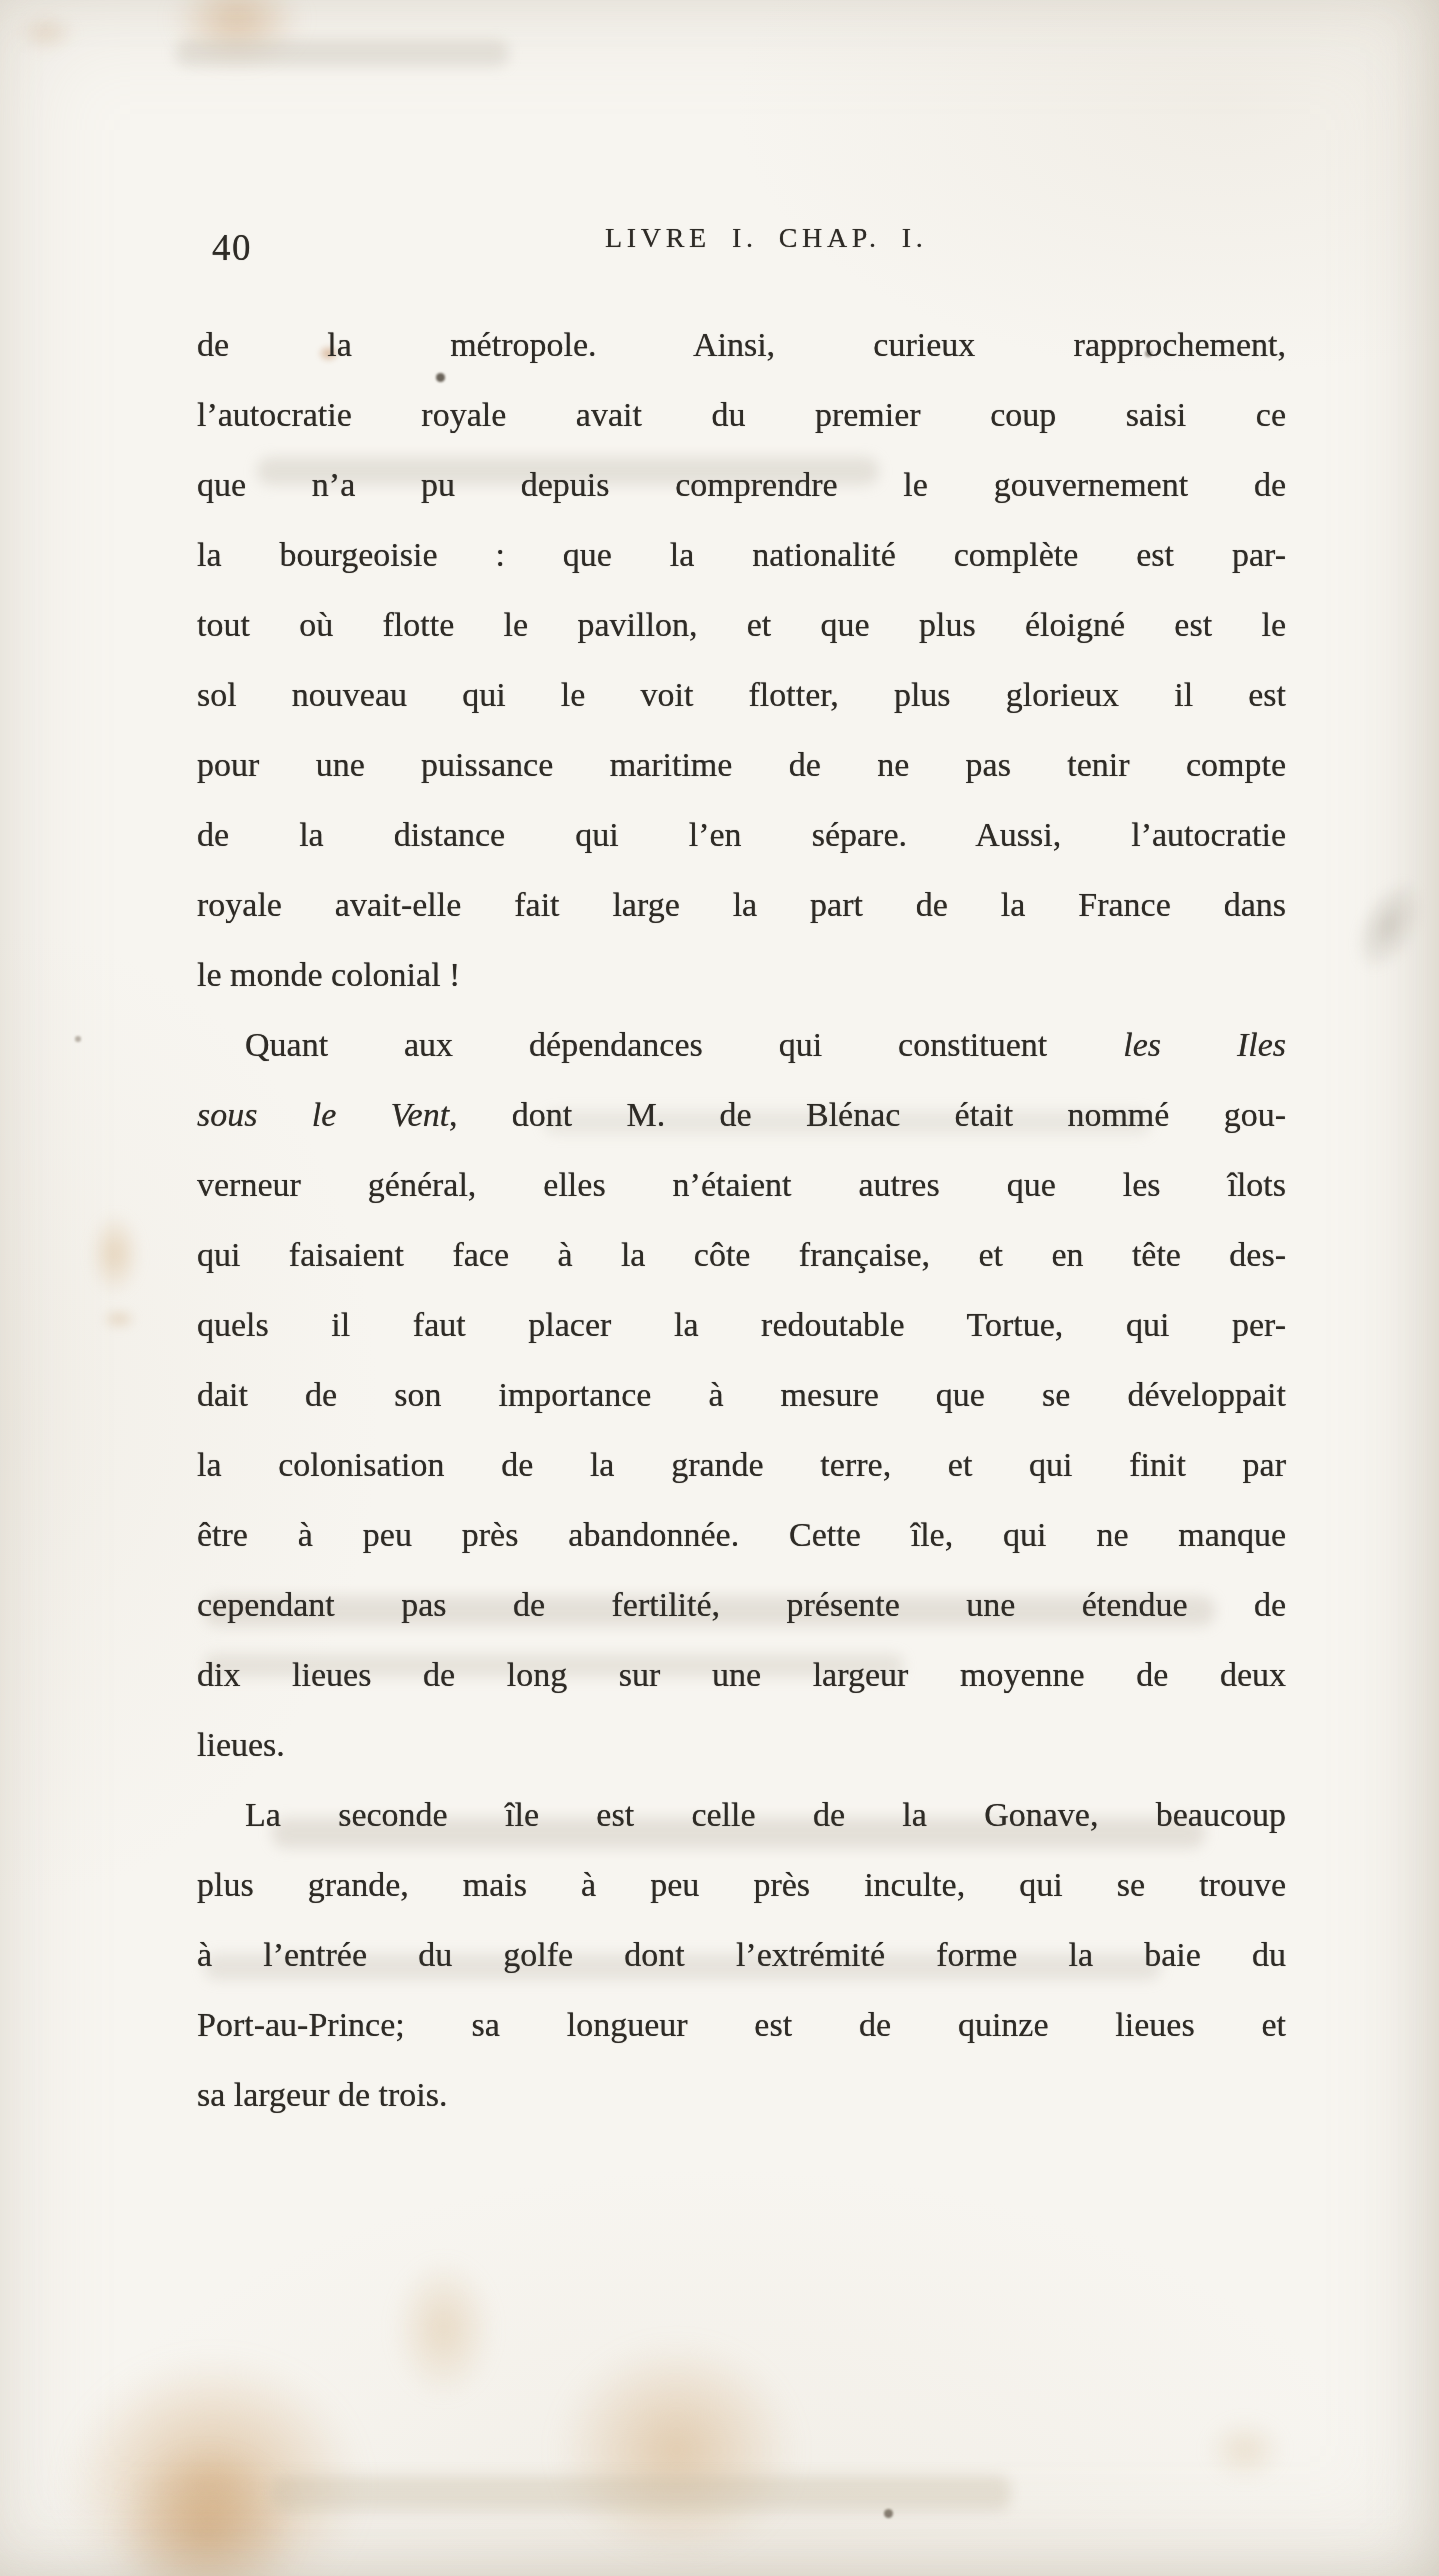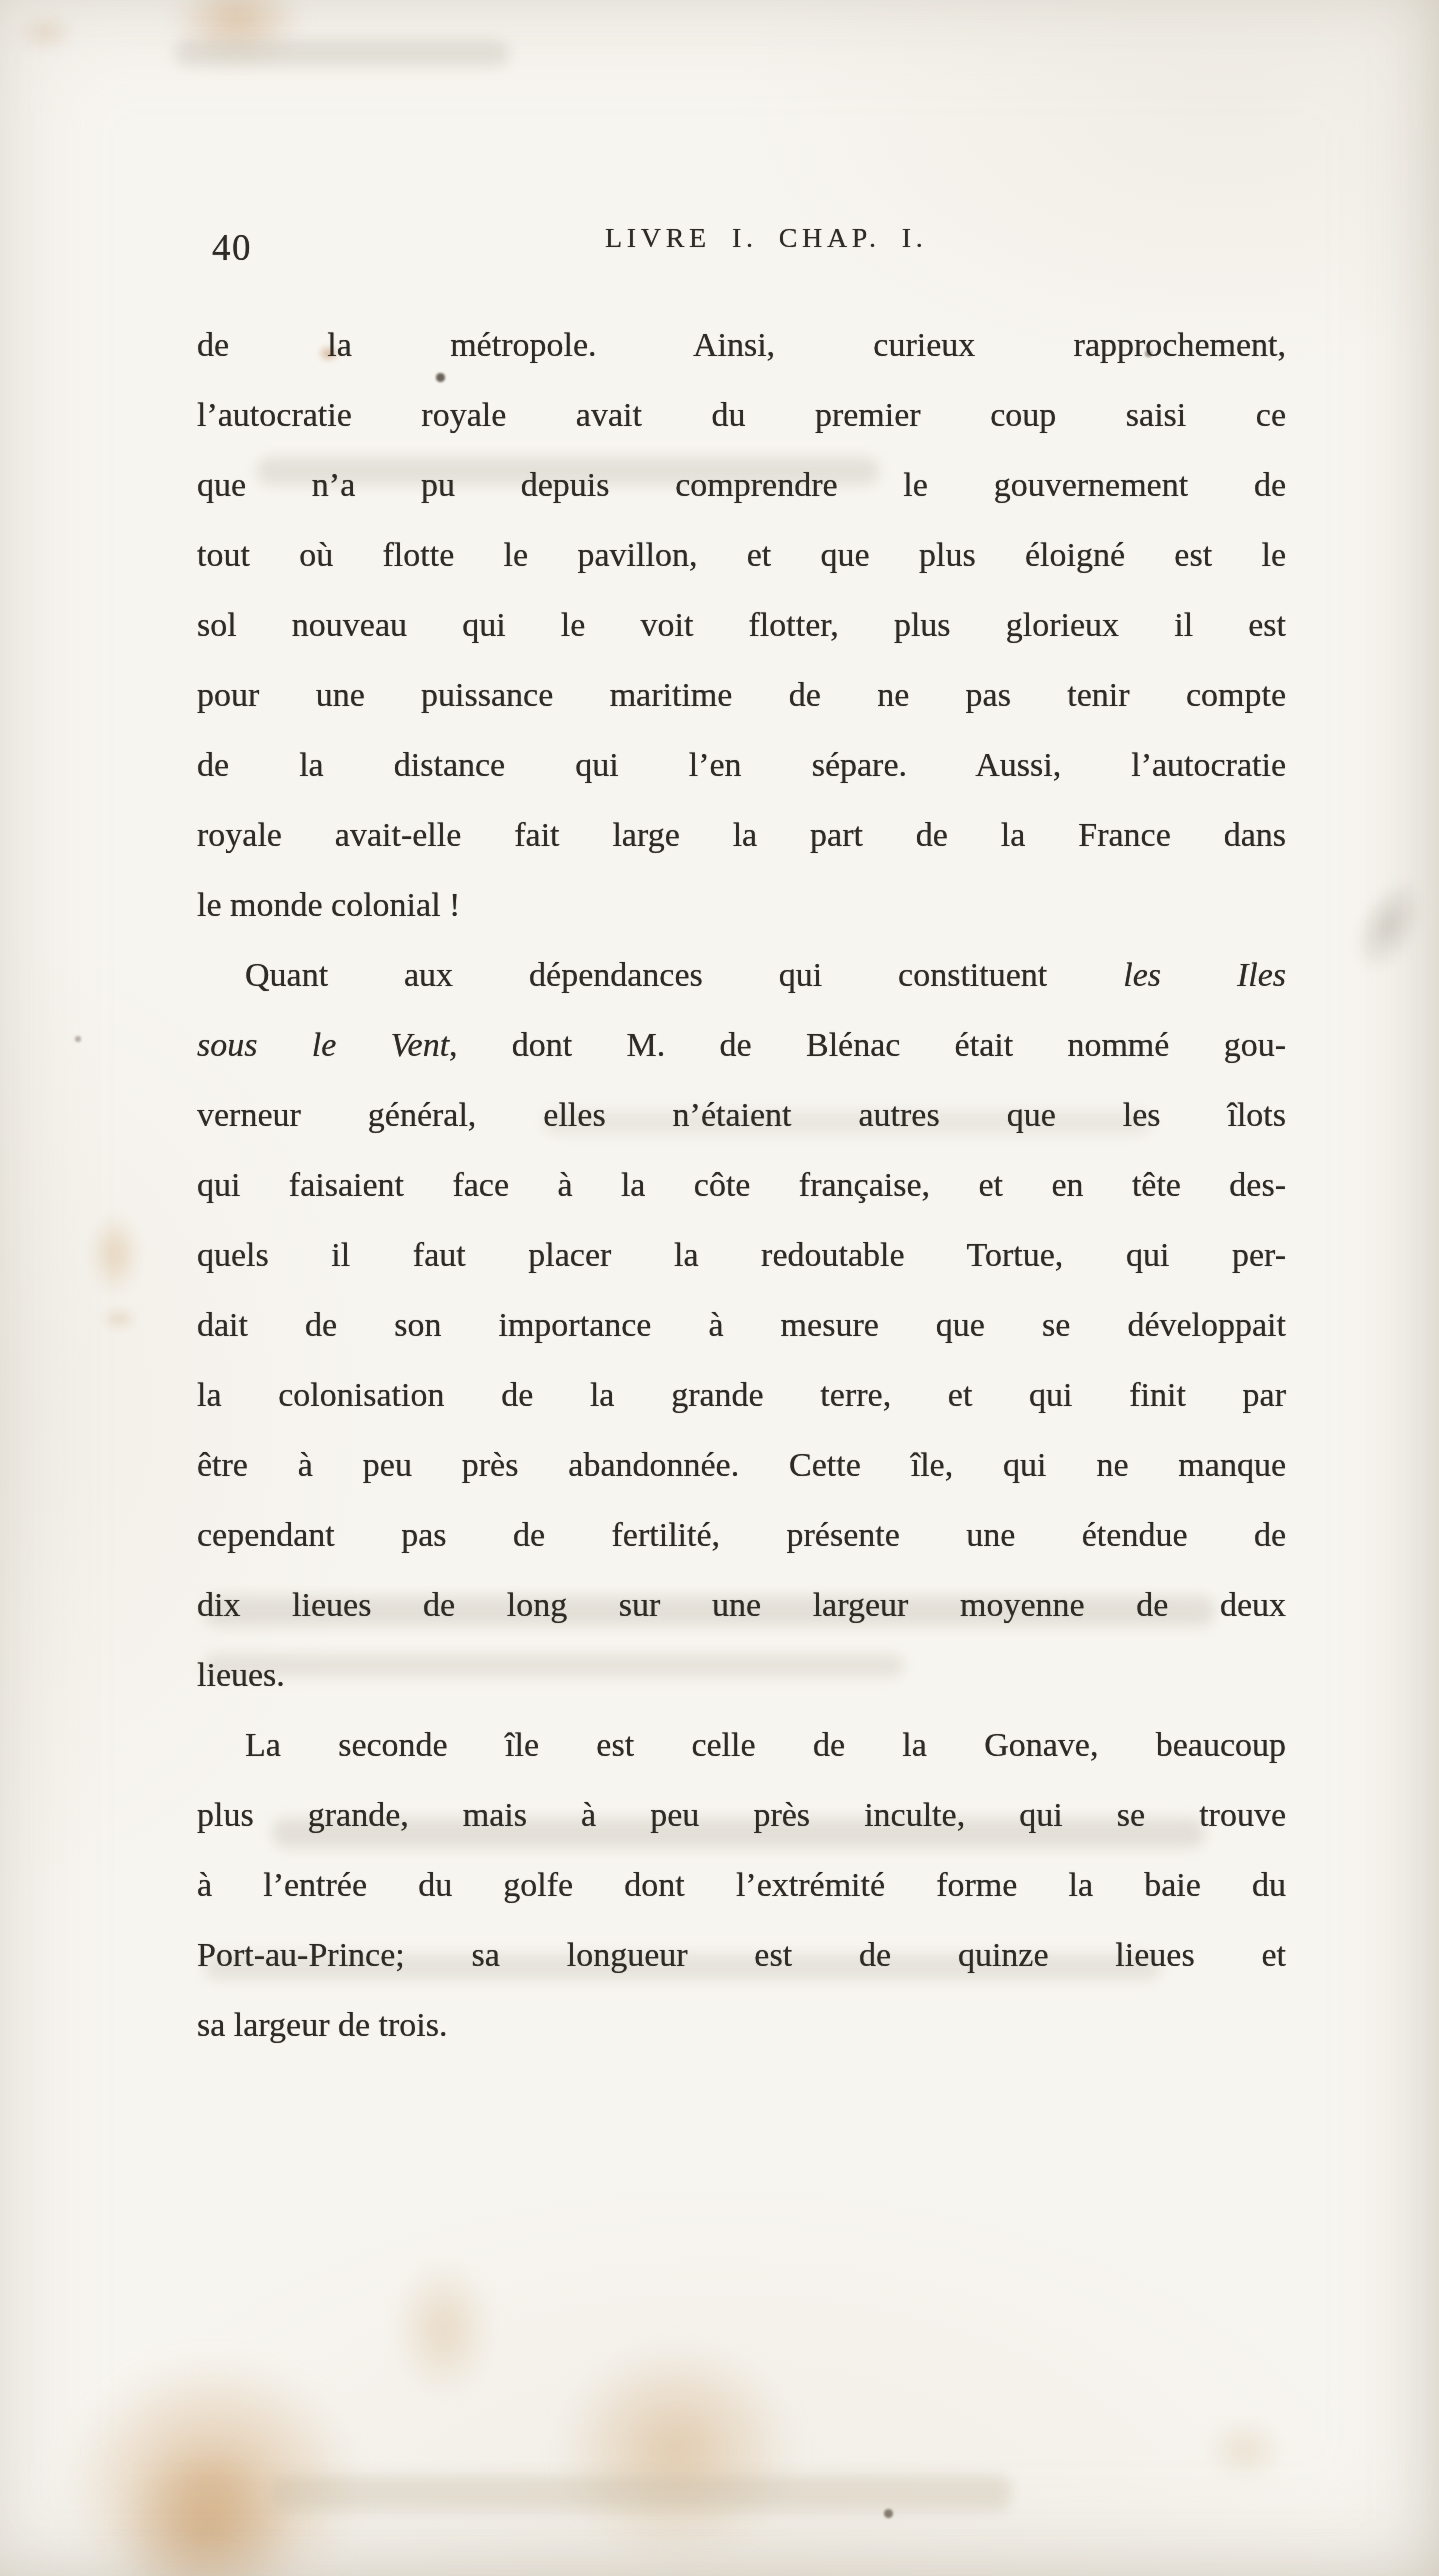--- a/index.html
+++ b/index.html
@@ -140,20 +140,21 @@
 
   <div class="page-number">40</div>
   <div class="running-header">LIVRE I. CHAP. I.</div>
 
   <div class="text-block">
 
     <div>
       <div class="line">de la métropole. Ainsi, curieux rapprochement,</div>
       <div class="line">l’autocratie royale avait du premier coup saisi ce</div>
       <div class="line">que n’a pu depuis comprendre le gouvernement de</div>
+      <div class="line">la bourgeoisie : que la nationalité complète est par-</div>
       <div class="line">tout où flotte le pavillon, et que plus éloigné est le</div>
       <div class="line">sol nouveau qui le voit flotter, plus glorieux il est</div>
       <div class="line">pour une puissance maritime de ne pas tenir compte</div>
       <div class="line">de la distance qui l’en sépare. Aussi, l’autocratie</div>
       <div class="line">royale avait-elle fait large la part de la France dans</div>
       <div class="line last">le monde colonial !</div>
     </div>
 
     <div>
       <div class="line indent"><span>Quant aux dépendances qui constituent </span><span class="it">les Iles</span></div>

